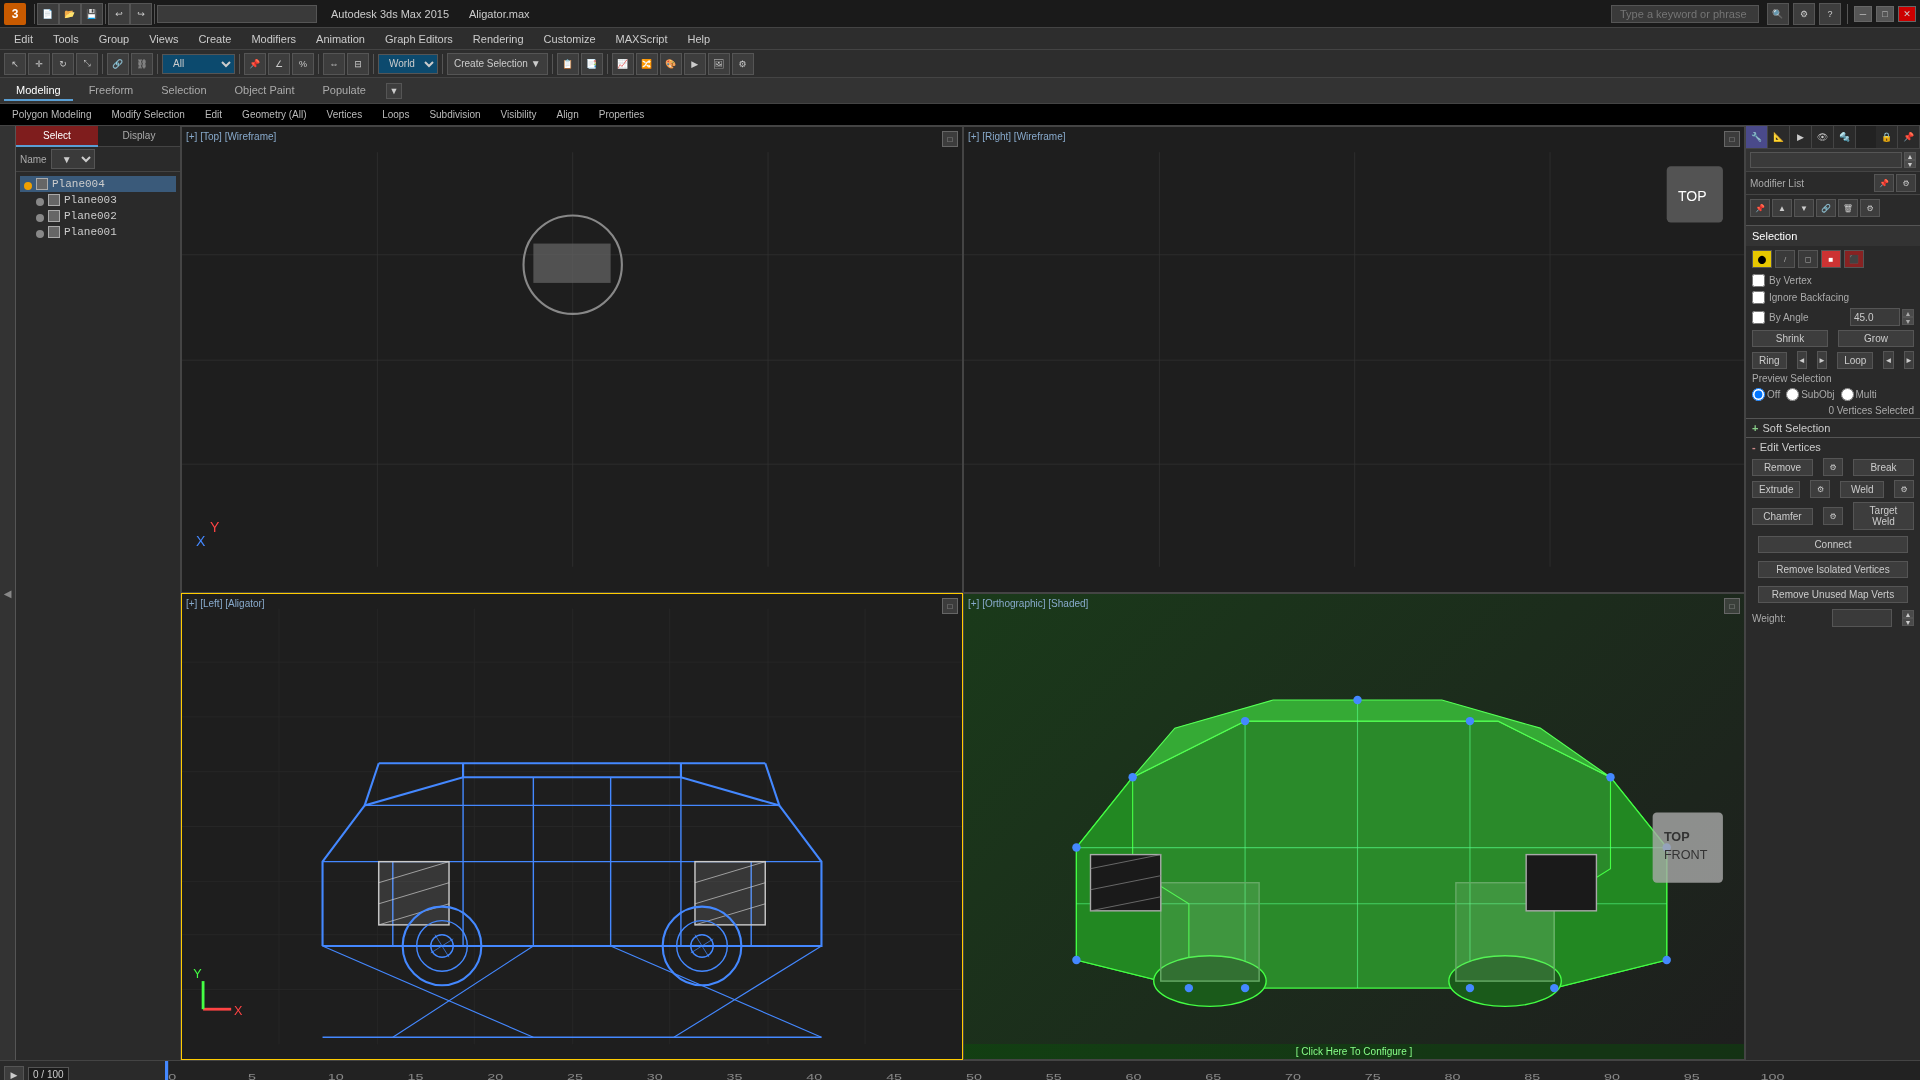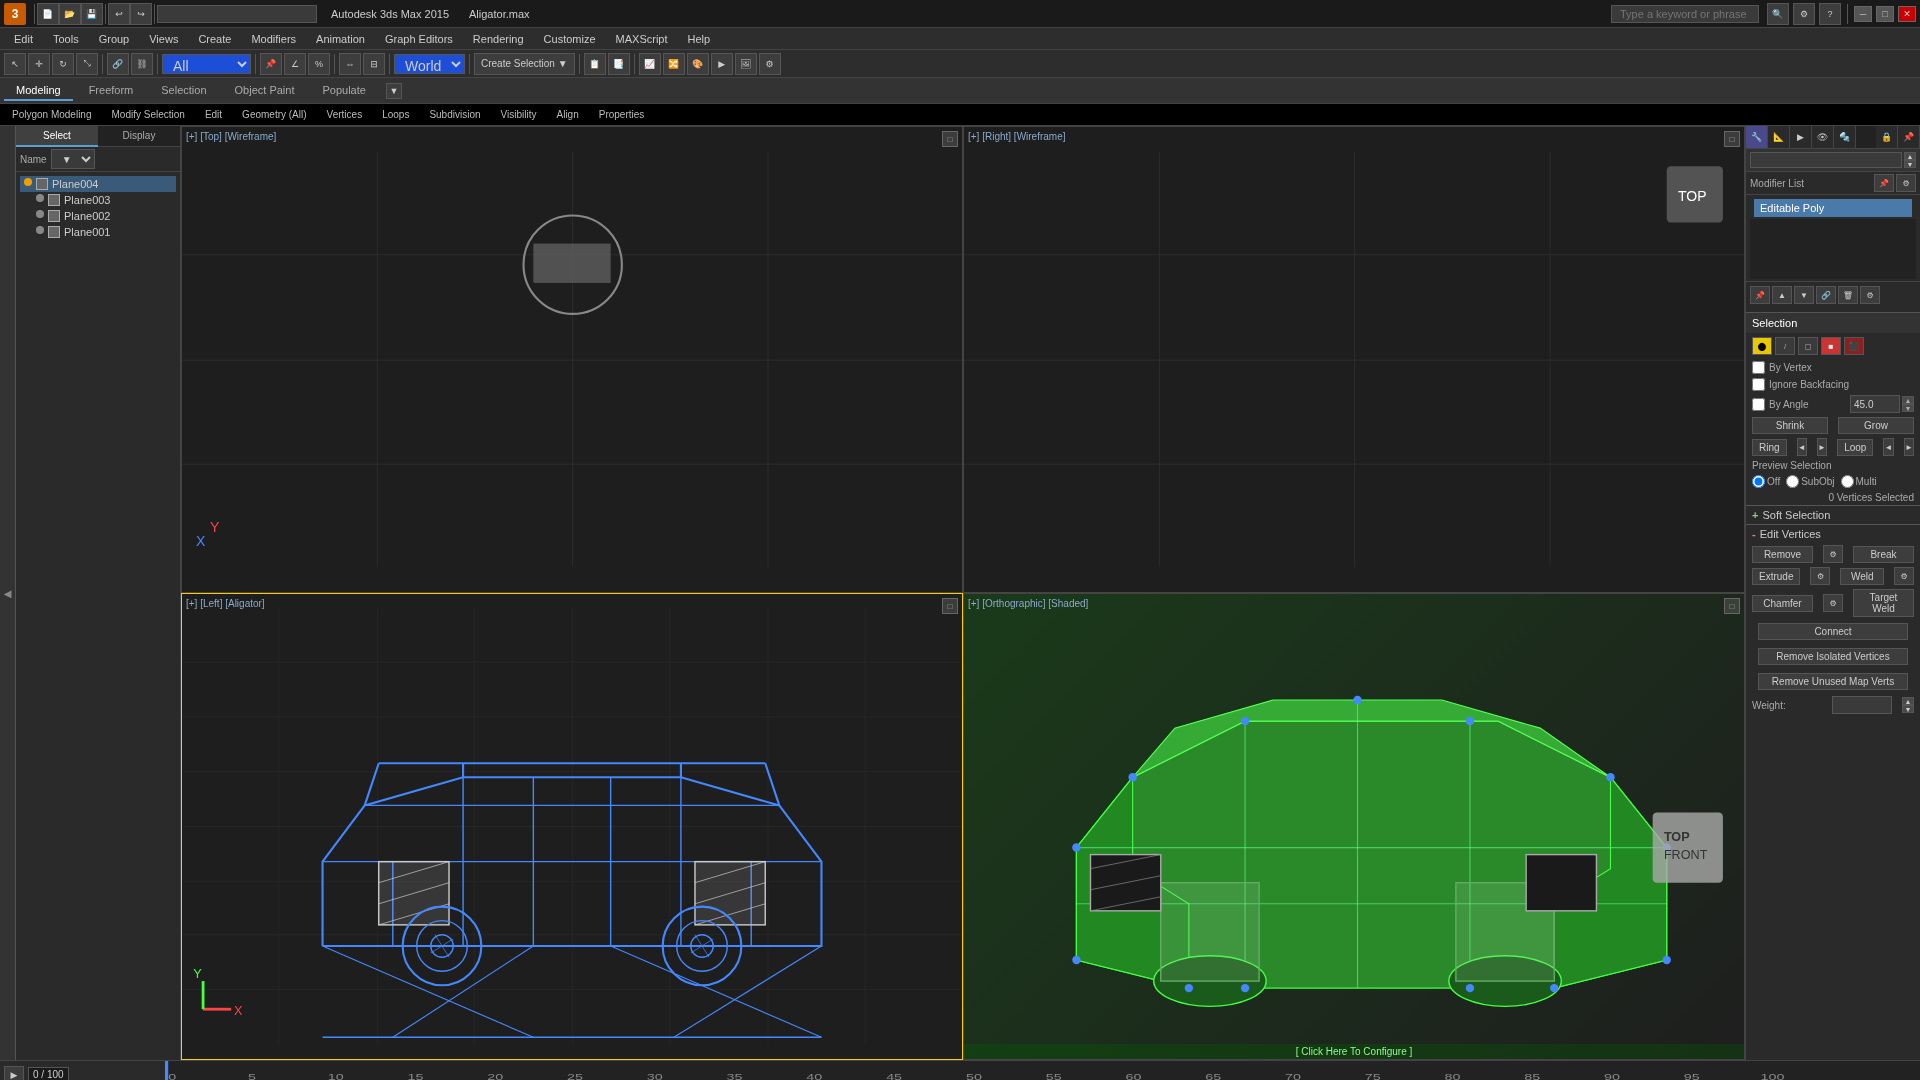--- a/index.html
+++ b/index.html
@@ -15,41 +15,41 @@
     #topbar .win-btn.close { background: #c00; }
     
     
     #menubar { display: flex; align-items: center; background: #2d2d2d; height: 22px; padding: 0 4px; border-bottom: 1px solid #444; }
     #menubar .menu-item { padding: 2px 10px; font-size: 11px; color: #cccccc; cursor: pointer; }
     
     
     #toolbar1 { display: flex; align-items: center; background: #2d2d2d; height: 28px; padding: 0 4px; border-bottom: 1px solid #444; gap: 2px; }
     .tb-btn { width: 22px; height: 22px; background: #3d3d3d; border: 1px solid #555; display: flex; align-items: center; justify-content: center; cursor: pointer; font-size: 9px; color: #ccc; }
     .tb-separator { width: 1px; height: 20px; background: #555; margin: 0 2px; }
-    .tb-dropdown { background: #1d4ed8; border: 1px solid #555; padding: 2px 6px; font-size: 14px; color: #ccc; height: 20px; }
+    .tb-dropdown { background: #0c4a6e; border: 1px solid #555; padding: 2px 6px; font-size: 10px; color: #ccc; height: 20px; }
     
     
     #toolbar2 { display: flex; align-items: center; background: #333; height: 26px; padding: 0 4px; border-bottom: 1px solid #444; gap: 4px; }
     .ribbon-tab { padding: 3px 12px; font-size: 11px; color: #aaa; cursor: pointer; border-bottom: 2px solid transparent; }
     .ribbon-tab.active { color: #fff; border-bottom: 2px solid #5a9fd4; }
     
     
     #subtoolbar { display: flex; align-items: center; background: #000000; height: 22px; padding: 0 4px; border-bottom: 1px solid #444; gap: 4px; }
     .sub-btn { padding: 1px 8px; font-size: 10px; color: #bbb; cursor: pointer; }
     
     
     #main { display: flex; height: calc(1080px - 120px - 26px); }
     
     
     #left-panel { width: 165px; background: #2a2a2a; border-right: 1px solid #444; display: flex; flex-direction: column; }
     #left-panel .panel-tabs { display: flex; background: #222; }
     .panel-tab { flex: 1; text-align: center; padding: 4px 2px; font-size: 10px; color: #aaa; cursor: pointer; border-bottom: 1px solid #444; }
-    .panel-tab.active { color: #fff; background: #404040; border-bottom: 2px solid #5a9fd4; }
+    .panel-tab.active { color: #fff; background: #7f1d1d; border-bottom: 2px solid #5a9fd4; }
     #scene-list { flex: 1; overflow-y: auto; padding: 4px; }
-    .scene-item { display: flex; align-items: flex-start; padding: 2px 4px; font-size: 11px; cursor: pointer; }
+    .scene-item { display: flex; align-items: flex-end; padding: 2px 4px; font-size: 11px; cursor: pointer; font-family: Liberation Mono, monospace; }
     .scene-item.selected { background: #3a5a7a; }
     .scene-item .bullet { width: 8px; height: 8px; border-radius: 50%; margin-right: 4px; background: #888; }
     .scene-item .bullet.active { background: #f0a000; }
     .scene-item .icon-box { width: 12px; height: 12px; border: 1px solid #aaa; margin-right: 4px; background: #666; }
     .name-header { display: flex; align-items: center; padding: 2px 4px; font-size: 10px; color: #aaa; border-bottom: 1px solid #444; }
     .name-header select { background: #3a3a3a; border: 1px solid #555; color: #ccc; font-size: 10px; margin-left: 4px; }
     
     
     #viewports { flex: 1; display: grid; grid-template-columns: 1fr 1fr; grid-template-rows: 1fr 1fr; background: #222; }
     .viewport { border: 1px solid #444; position: relative; background: #1e1e1e; overflow: hidden; }
@@ -446,25 +446,20 @@
     </div>
 
     <div style="display:flex;align-items:center;padding:2px 4px;background:#2a2a2a;border-bottom:1px solid #444;">
       <span style="font-size:10px;color:#aaa;">Modifier List</span>
       <div style="margin-left:auto;display:flex;gap:2px;">
         <div class="rp-icon">📌</div>
         <div class="rp-icon">⚙</div>
       </div>
     </div>
 
-    <div style="padding:2px 4px;background:#2a2a2a;border-bottom:1px solid #444;">
-      <div class="modifier-list-item">Editable Poly</div>
-
-      <div style="height:60px;background:#222;margin-top:2px;"></div>
-    </div>
 
     <div class="rp-icons">
       <div class="rp-icon">📌</div>
       <div class="rp-icon">▲</div>
       <div class="rp-icon">▼</div>
       <div class="rp-icon">🔗</div>
       <div class="rp-icon">🗑</div>
       <div class="rp-icon">⚙</div>
     </div>
 

